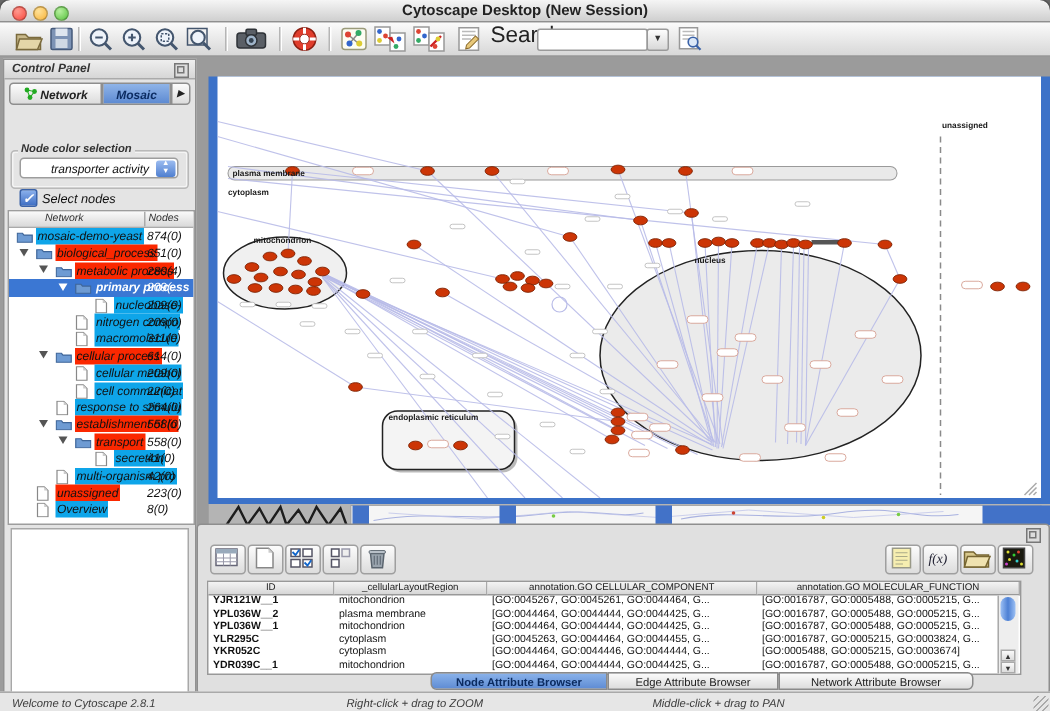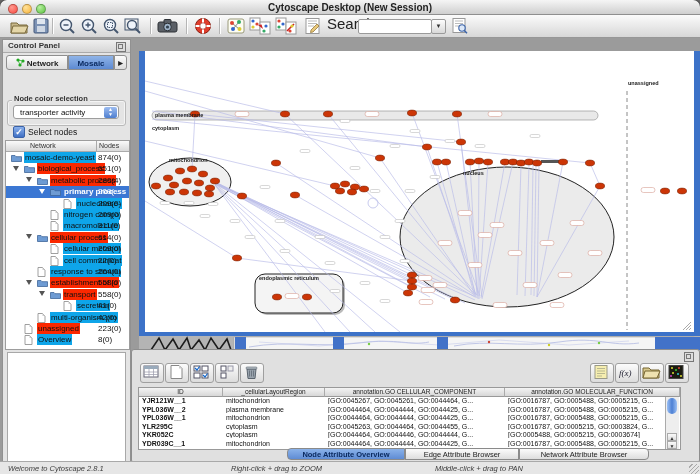--- a/index.html
+++ b/index.html
@@ -12,30 +12,30 @@
   .tl.g{left:36px;background:radial-gradient(circle at 35% 30%,#b8f0a0,#59c23f);}
   .wtitle{position:absolute;left:0;right:0;top:1.5px;text-align:center;font-size:10px;font-weight:bold;color:#222;}
   
   .toolbar{position:absolute;left:0;top:15px;width:700px;height:22px;background:linear-gradient(#fbfbfb,#d7d7d7);border-bottom:1px solid #979797;}
   .tbtn{position:absolute;top:2px;width:20px;height:18px;}
   .tsep{position:absolute;top:3px;width:1px;height:16px;background:#b5b5b5;box-shadow:1px 0 0 #fff;}
   .searchlbl{position:absolute;top:0;font-size:15px;color:#222;}
   .searchbox{position:absolute;top:4px;width:72px;height:13px;background:#fff;border:1px solid #9a9a9a;border-radius:2px;}
   .searcharrow{position:absolute;top:4px;width:13px;height:13px;background:linear-gradient(#fdfdfd,#d8d8d8);border:1px solid #9a9a9a;border-radius:2px;font-size:6px;text-align:center;line-height:13px;color:#333;}
   
-  .cpanel{position:absolute;left:2px;top:39px;width:127px;height:421px;background:#e4e4e4;border:1px solid #919191;}
+  .cpanel{position:absolute;left:2px;top:39px;width:127px;height:421px;background:#e4e4e4;border:1px solid #919191;font-style:italic;}
   .ptitle{position:absolute;left:0;top:0;right:0;height:12px;background:linear-gradient(#efefef,#d6d6d6);border-bottom:1px solid #aaa;font-size:8px;font-weight:bold;color:#333;padding-left:5px;line-height:12px;}
   .floatico{position:absolute;top:2px;width:8px;height:8px;border:1px solid #777;background:#ddd;}
   .floatico:after{content:"";position:absolute;left:1px;top:1px;width:3px;height:3px;border:1px solid #777;}
   .cptabs{position:absolute;left:3px;top:15px;width:121px;height:15px;}
   .cptab{position:absolute;top:0;height:15px;border:1px solid #8e8e8e;background:linear-gradient(#fcfcfc,#dcdcdc);font-size:8px;font-weight:bold;color:#222;text-align:center;line-height:15px;box-sizing:border-box;}
   .cptab.sel{background:linear-gradient(#8fb4e8,#5d8ad2);color:#0c2c62;}
   .grpbox{position:absolute;left:4px;top:60px;width:117px;height:24px;border:1px solid #b9b9b9;border-radius:3px;box-shadow:inset 0 0 0 1px #f4f4f4;}
   .grplbl{position:absolute;left:9px;top:53.5px;font-size:7.5px;font-weight:bold;color:#333;background:#e4e4e4;padding:0 2px;}
-  .combo{position:absolute;left:10px;top:65px;width:106px;height:14px;background:#fff;border:1px solid #9d9d9d;border-radius:3px;font-size:8px;color:#111;line-height:14px;padding-left:6px;box-sizing:border-box;}
+  .combo{position:absolute;left:10px;top:65px;width:106px;height:14px;background:#fff;border:1px solid #9d9d9d;border-radius:3px;font-size:8px;color:#111;line-height:14px;padding-left:20px;box-sizing:border-box;}
   .combobtn{position:absolute;right:1px;top:1px;width:13px;height:10.5px;background:linear-gradient(#9cbcf0,#4f7fd0);border-radius:2px;color:#fff;font-size:5px;text-align:center;line-height:5px;}
   .chkrow{position:absolute;left:10px;top:86px;height:11px;}
   .chk{position:absolute;left:0;top:0;width:10px;height:10px;background:linear-gradient(#8ab0ec,#3f6fc4);border:1px solid #3a62a8;border-radius:2px;color:#fff;font-size:9px;line-height:10px;text-align:center;font-weight:bold;}
   .chklbl{position:absolute;left:15px;top:1px;font-size:8.5px;color:#111;white-space:nowrap;}
   .treewrap{position:absolute;left:2px;top:100px;width:123px;height:208px;background:#fff;border:1px solid #9d9d9d;overflow:hidden;}
   .treehead{position:absolute;left:0;top:0;right:0;height:10px;background:linear-gradient(#fafafa,#d9d9d9);border-bottom:1px solid #aaa;font-size:7px;color:#333;}
   .treehead span{position:absolute;top:1px;}
   .trow{position:absolute;left:0;width:123px;height:11.4px;font-size:8px;line-height:11px;white-space:nowrap;}
   .trow.sel{background:#3b77d3;}
   .tlab{position:absolute;top:0;height:11px;padding:0 1px;color:#111;}
@@ -630,21 +630,21 @@
             <div class="dtd" style="left: 366px; width: 175px;">[GO:0016787, GO:0005488, GO:0005215, G...</div>
           </div>
         </div>
       <div class="dsb" style="top:9px;height:52px">
         <span class="thumb"></span>
         <span class="arr" style="bottom:8px">▲</span>
         <span class="arr" style="bottom:0">▼</span>
       </div>
     </div>
     <div class="btabs" id="browserTabs">
-        <span class="btab sel" style="left: 0px; width: 118px; border-radius: 4px 0px 0px 4px;">Node Attribute Overview</span>
+        <span class="btab sel" style="left: 0px; width: 118px; border-radius: 4px 0px 0px 4px;">Node Attribute Browser</span>
         <span class="btab" style="left: 118px; width: 114px;">Edge Attribute Browser</span>
         <span class="btab" style="left: 232px; width: 130px; border-radius: 0px 4px 4px 0px;">Network Attribute Browser</span>
       </div>
   </div>
 
   <div class="statusbar">
     <span style="left:8px">Welcome to Cytoscape 2.8.1</span>
     <span style="left:231px">Right-click + drag to ZOOM</span>
     <span style="left:435px">Middle-click + drag to PAN</span>
     <span class="grip"></span>

